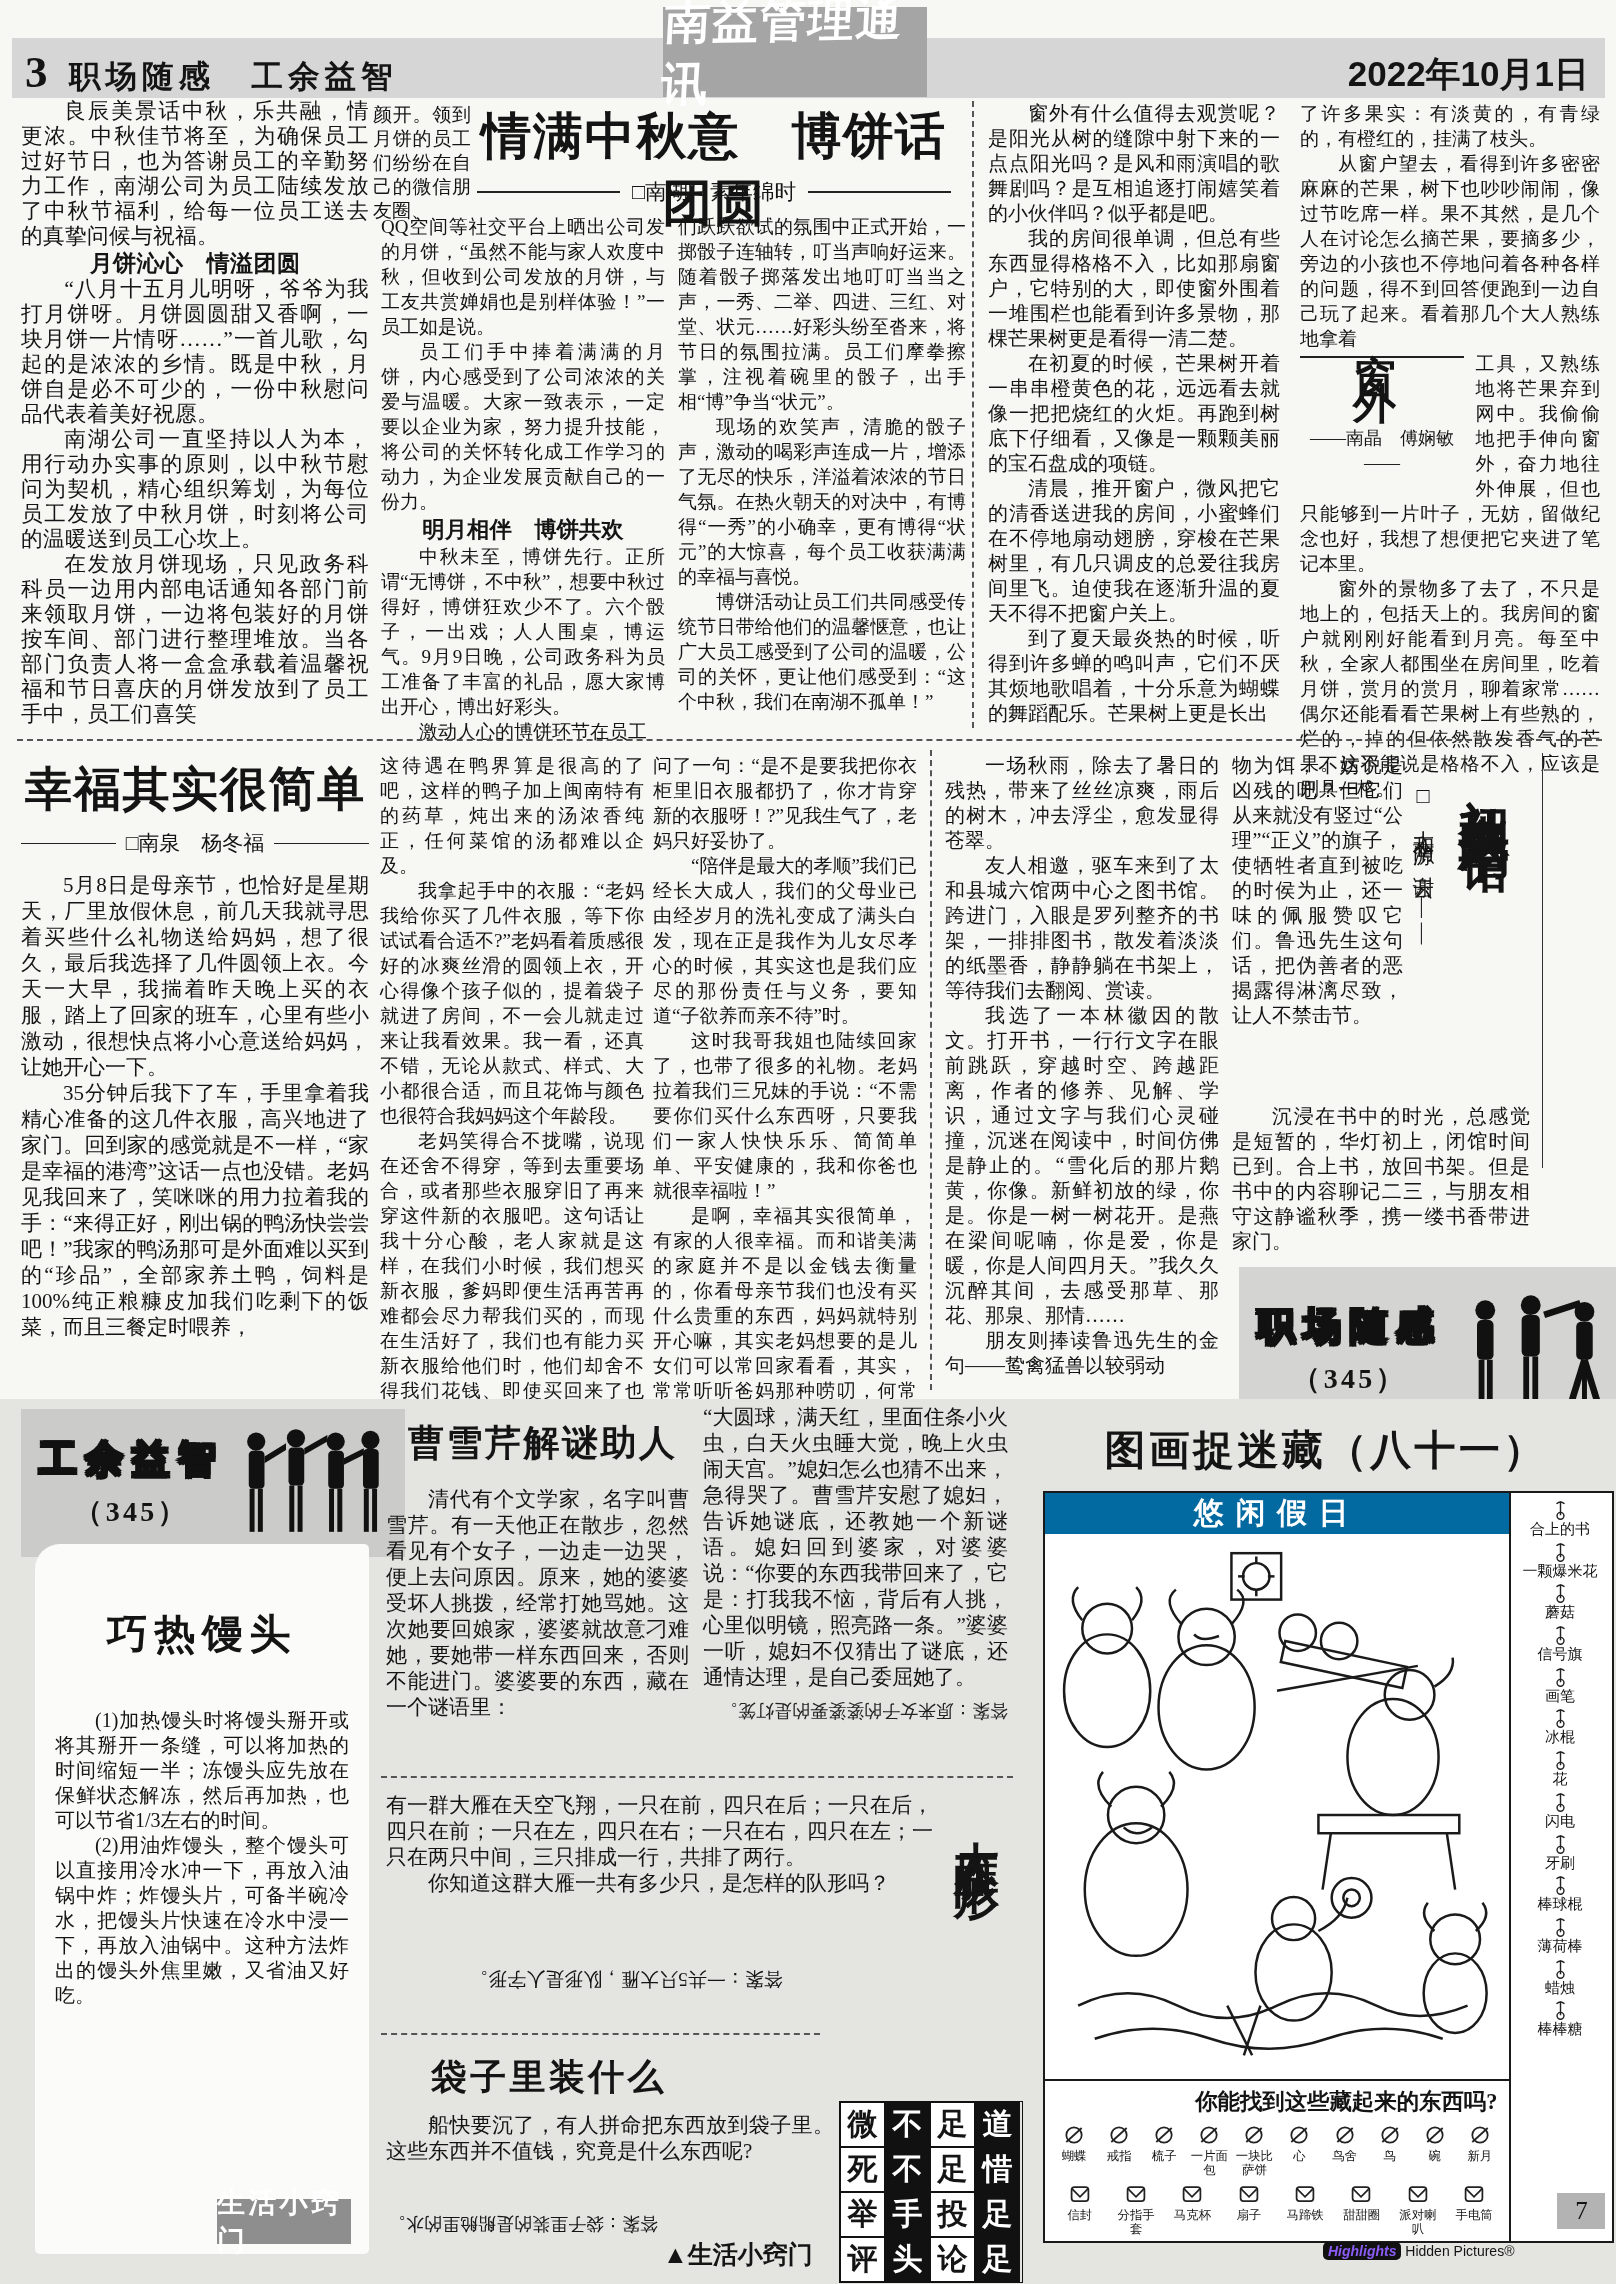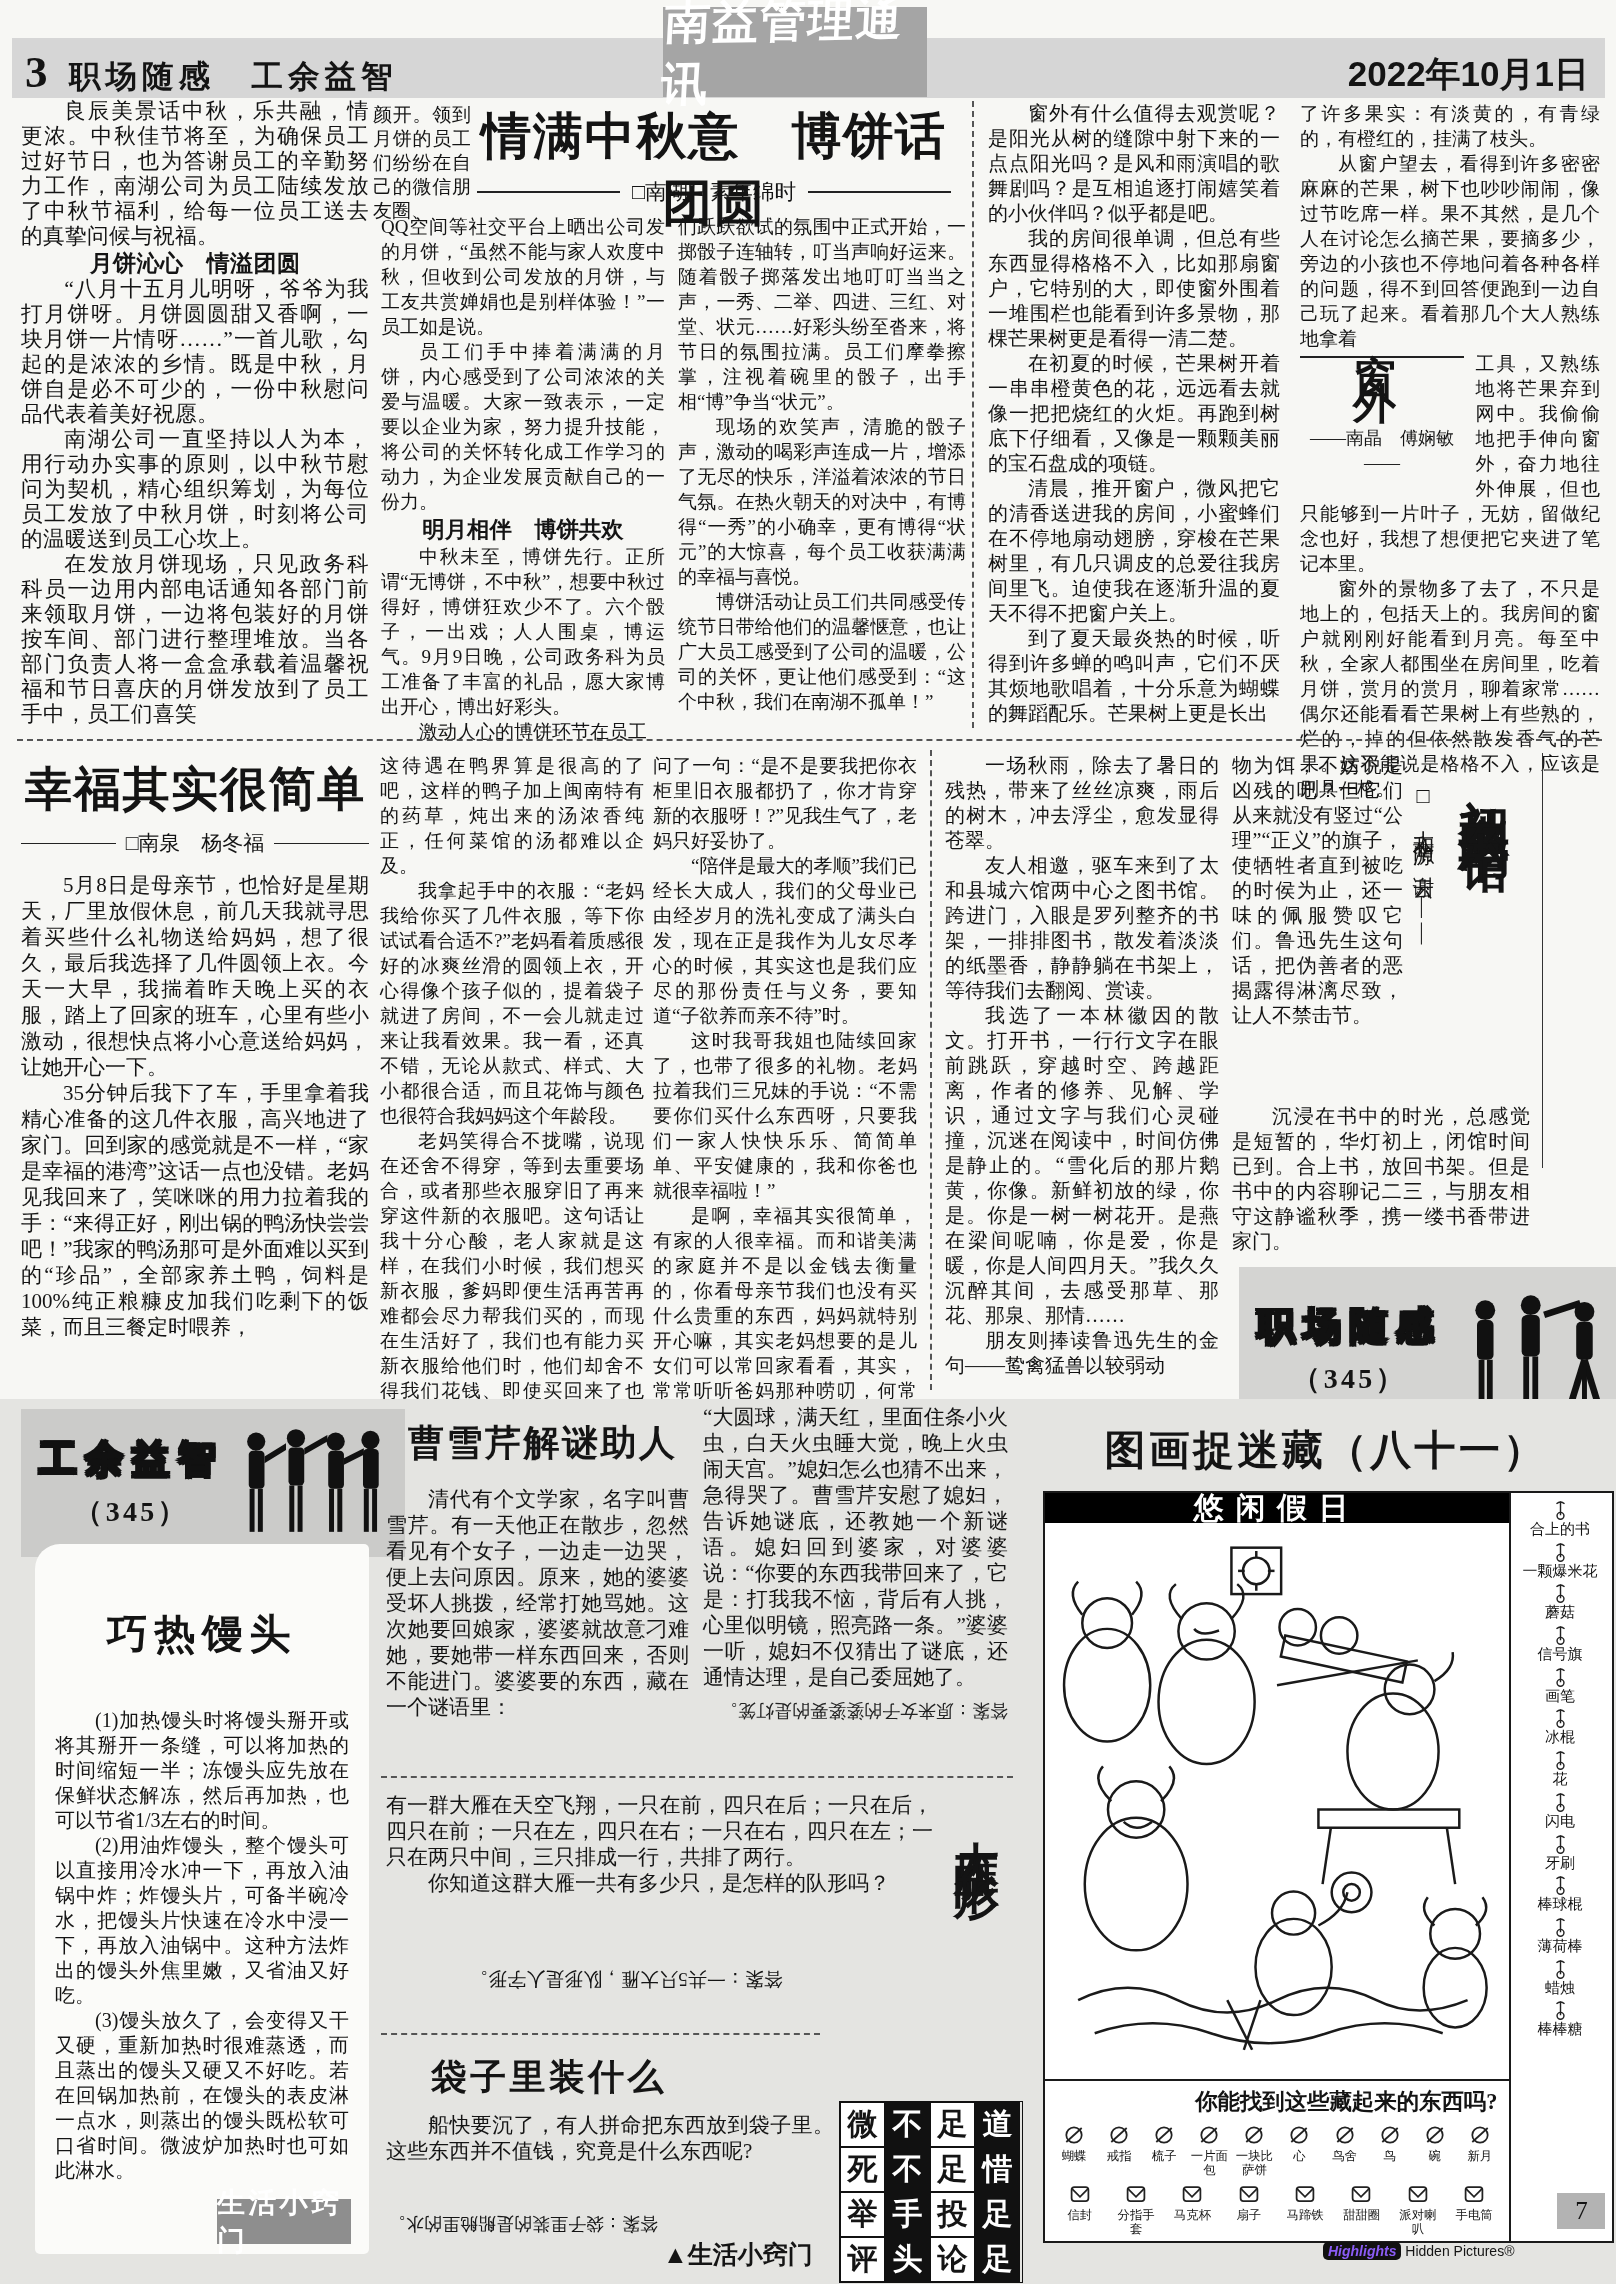--- a/index.html
+++ b/index.html
@@ -88,21 +88,21 @@
   #dz-answer{left:388px;top:2212px;width:274px;font-size:18px;line-height:23px;text-align:right;}
   #sq-label{left:663px;top:2238px;font-size:25px;font-weight:bold;font-family:"Liberation Sans",sans-serif;}
   
   #grid{left:839px;top:2101px;width:182px;display:grid;grid-template-columns:repeat(4,45px);grid-auto-rows:45px;border:1.7px solid #111;}
   .gcell{display:flex;align-items:center;justify-content:center;font-size:30px;font-weight:bold;background:#fff;border:0.8px solid #111;}
   .gcell.dark{background:#111;color:#fff;}
   
   #th-title{left:1069px;top:1423px;width:514px;text-align:center;font-size:41px;font-weight:900;letter-spacing:3.3px;}
   #frame{left:1043px;top:1491px;width:567px;height:748px;background:#fff;border:2.5px solid #1a1a1a;display:flex;}
   #frame-left{width:464px;display:flex;flex-direction:column;border-right:2.5px solid #1a1a1a;}
-  #banner{height:30px;background:#000000;color:#fff;display:flex;align-items:center;justify-content:center;
+  #banner{height:41px;background:#0369a1;color:#fff;display:flex;align-items:center;justify-content:center;
       font-family:"Liberation Sans",sans-serif;font-size:30px;font-weight:bold;letter-spacing:11.6px;}
   #scene{flex:1;}
   #items-panel{border-top:2.5px solid #1a1a1a;padding:3.3px 6.6px 1.7px 6.6px;}
   #hp-question{text-align:right;font-size:22.4px;font-weight:900;padding:1.7px 5px 3.3px 0;}
   .item-row{display:flex;justify-content:space-between;margin-bottom:3.3px;}
   .pitem{display:flex;flex-direction:column;align-items:center;width:45px;}
   .pitem svg{width:28px;height:28px;stroke:#222;fill:none;stroke-width:2.5;}
   .pitem span{font-size:12.4px;line-height:14px;text-align:center;}
   #strip{width:98px;display:flex;flex-direction:column;align-items:center;padding-top:5px;}
   #strip .pitem{width:83px;margin-bottom:2.1px;}
@@ -281,21 +281,20 @@
           <rect x="162" y="77" width="6" height="52"></rect>
       </g>
     </svg>
   </div>
 
   <div class="abs" id="card">
     <div id="card-title">巧热馒头</div>
     <div class="col f24" id="card-body">
         <p>(1)加热馒头时将馒头掰开或将其掰开一条缝，可以将加热的时间缩短一半；冻馒头应先放在保鲜状态解冻，然后再加热，也可以节省1/3左右的时间。</p>
         <p>(2)用油炸馒头，整个馒头可以直接用冷水冲一下，再放入油锅中炸；炸馒头片，可备半碗冷水，把馒头片快速在冷水中浸一下，再放入油锅中。这种方法炸出的馒头外焦里嫩，又省油又好吃。</p>
-        <p>(3)馒头放久了，会变得又干又硬，重新加热时很难蒸透，而且蒸出的馒头又硬又不好吃。若在回锅加热前，在馒头的表皮淋一点水，则蒸出的馒头既松软可口省时间。微波炉加热时也可如此淋水。</p>
       </div>
   </div>
   <div class="abs" id="tips-label">生活小窍门</div>
 
   <div class="abs" id="cxq-title">曹雪芹解谜助人</div>
   <div class="abs col f25" id="cxq-c1">
       <p>清代有个文学家，名字叫曹雪芹。有一天他正在散步，忽然看见有个女子，一边走一边哭，便上去问原因。原来，她的婆婆受坏人挑拨，经常打她骂她。这次她要回娘家，婆婆就故意刁难她，要她带一样东西回来，否则不能进门。婆婆要的东西，藏在一个谜语里：</p>
     </div>
   <div class="abs col f25" id="cxq-c2">
     <div class="col">

